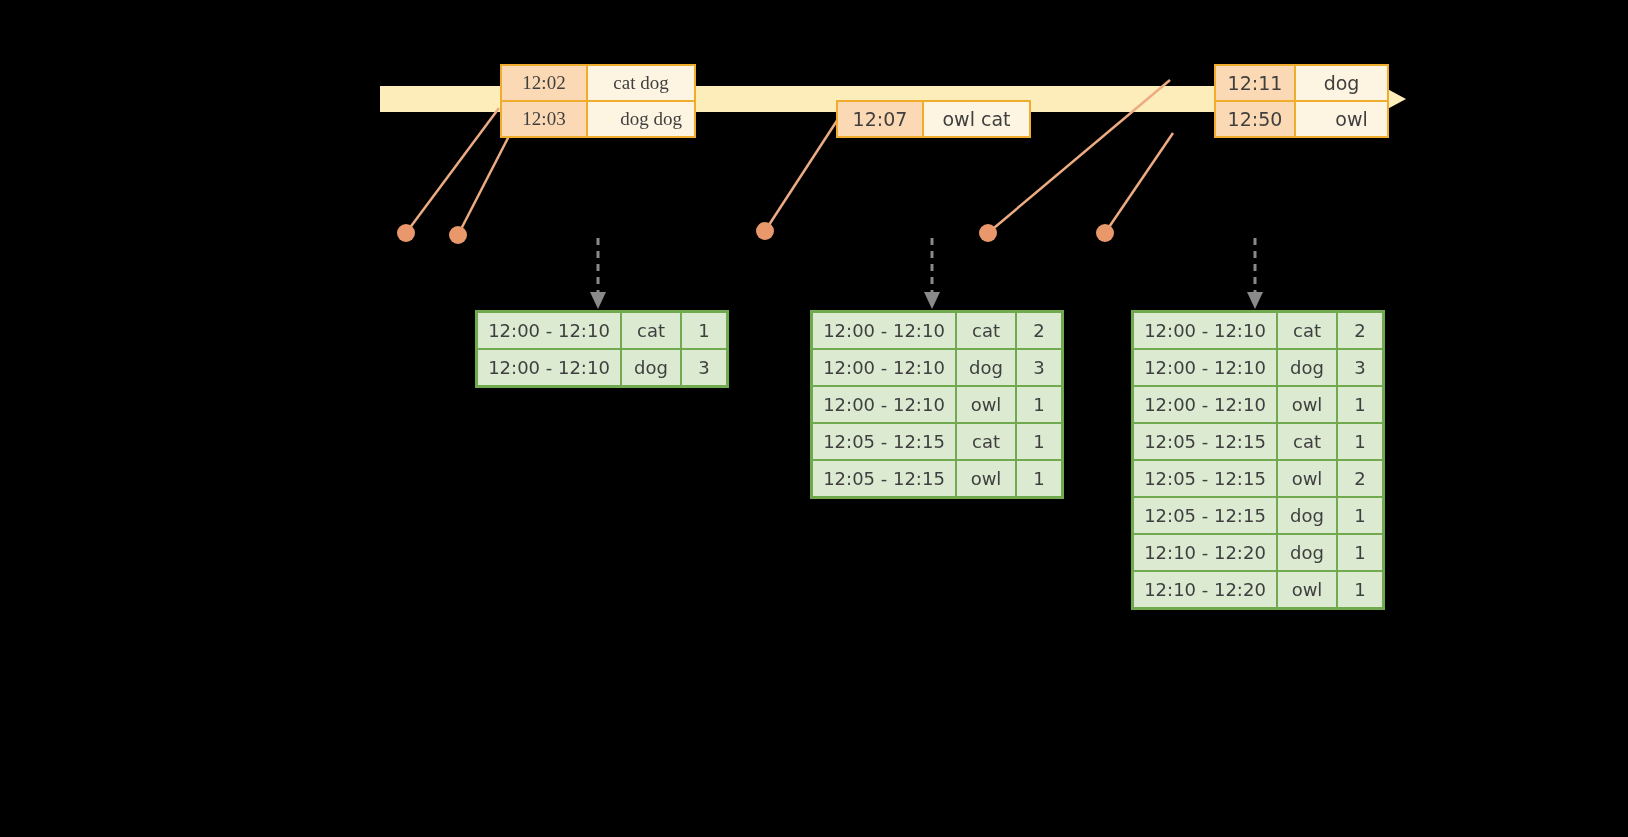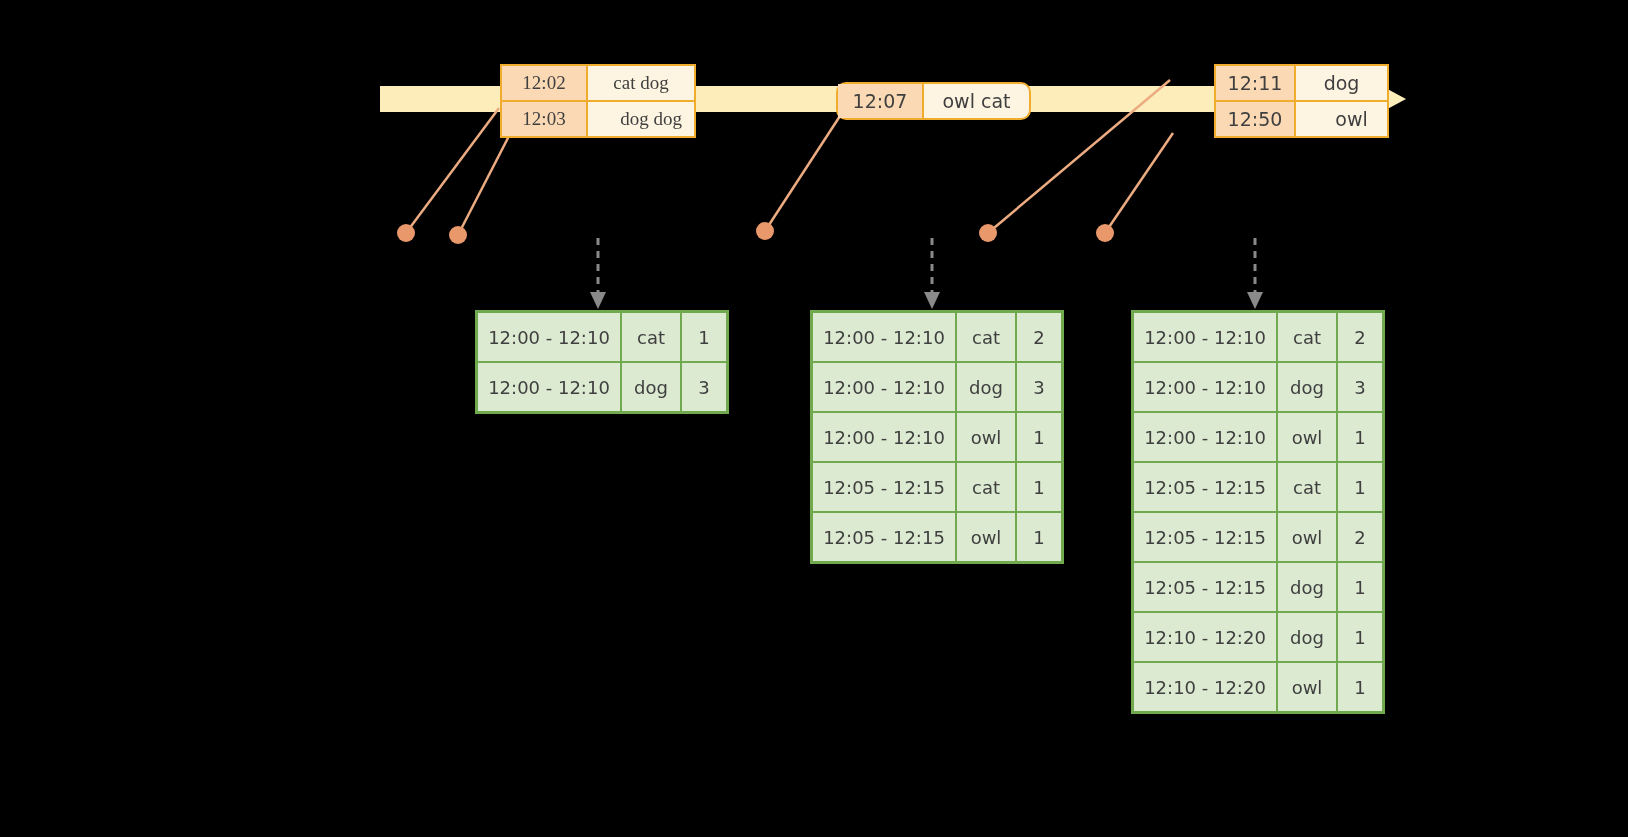--- a/index.html
+++ b/index.html
@@ -40,21 +40,21 @@
   .event-words { flex: 1; display: flex; align-items: center; justify-content: center; }
 
   .result-table {
     position: absolute;
     border: 3px solid var(--result-border, #71a94e);
     background: var(--result-fill, #dcead1);
     font-size: 18px;
   }
   .result-row { display: flex; }
   .result-row + .result-row { border-top: 2px solid var(--result-border, #71a94e); }
-  .cell { display: flex; align-items: center; justify-content: center; height: 48px; }
+  .cell { display: flex; align-items: center; justify-content: center; height: 35px; }
   .cell.window { width: 142px; border-right: 2px solid var(--result-border, #71a94e); }
   .cell.word   { width: 58px;  border-right: 2px solid var(--result-border, #71a94e); }
   .cell.count  { width: 44px; }
 </style>
 </head>
 <body>
 
 <div id="canvas">
 
   <svg id="layer-svg" width="1628" height="837">
@@ -87,21 +87,21 @@
     <div class="event-row">
       <div class="event-time">12:02</div>
       <div class="event-words">cat dog</div>
     </div>
     <div class="event-row">
       <div class="event-time">12:03</div>
       <div class="event-words">dog dog</div>
     </div>
   </div>
 
-  <div class="event-box" style="left:836px; top:82px; width:191px;border-radius:10px;">
+  <div class="event-box" style="left:836px; top:100px; width:191px;">
     <div class="event-row">
       <div class="event-time">12:07</div>
       <div class="event-words">owl cat</div>
     </div>
   </div>
 
   <div class="event-box narrow" style="left:1214px; top:64px; width:171px;">
     <div class="event-row">
       <div class="event-time">12:11</div>
       <div class="event-words">dog</div>

